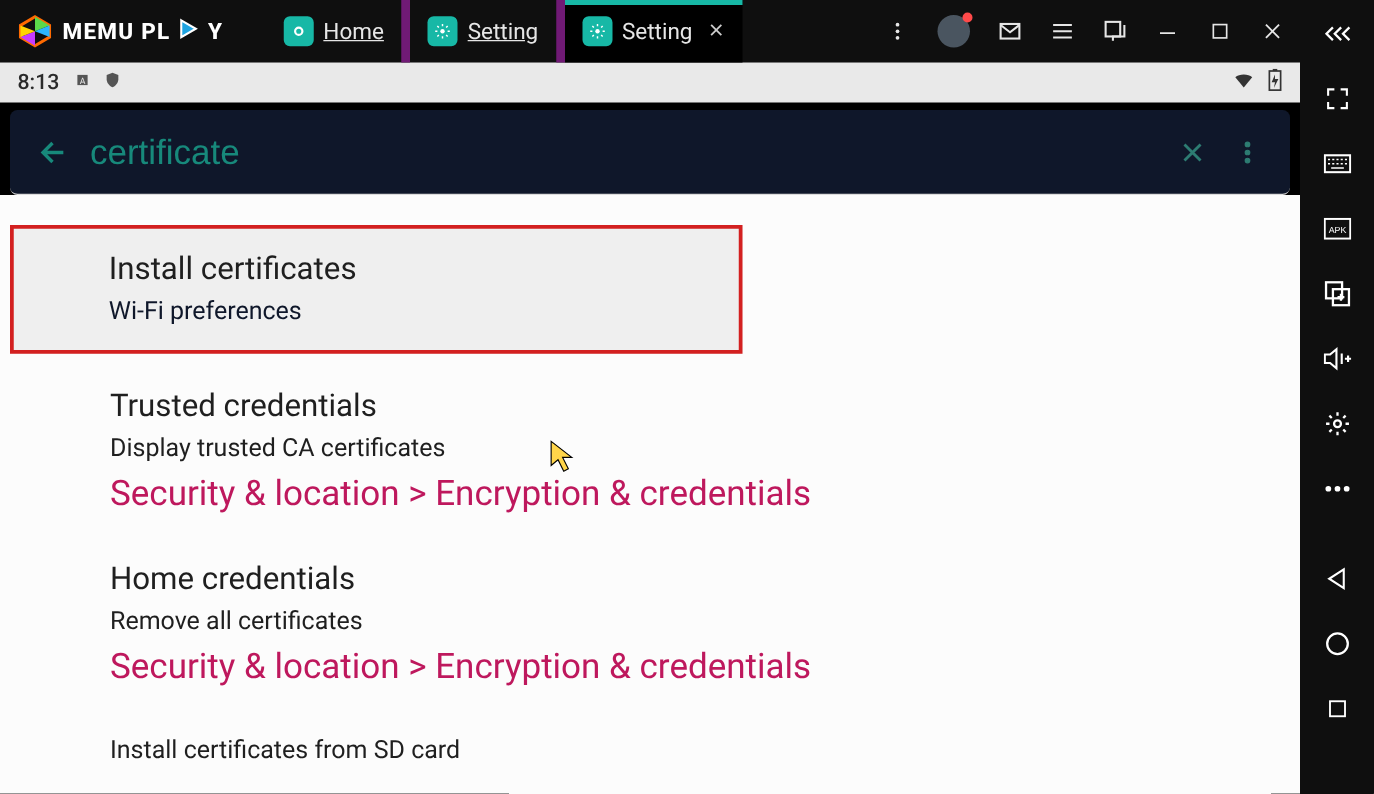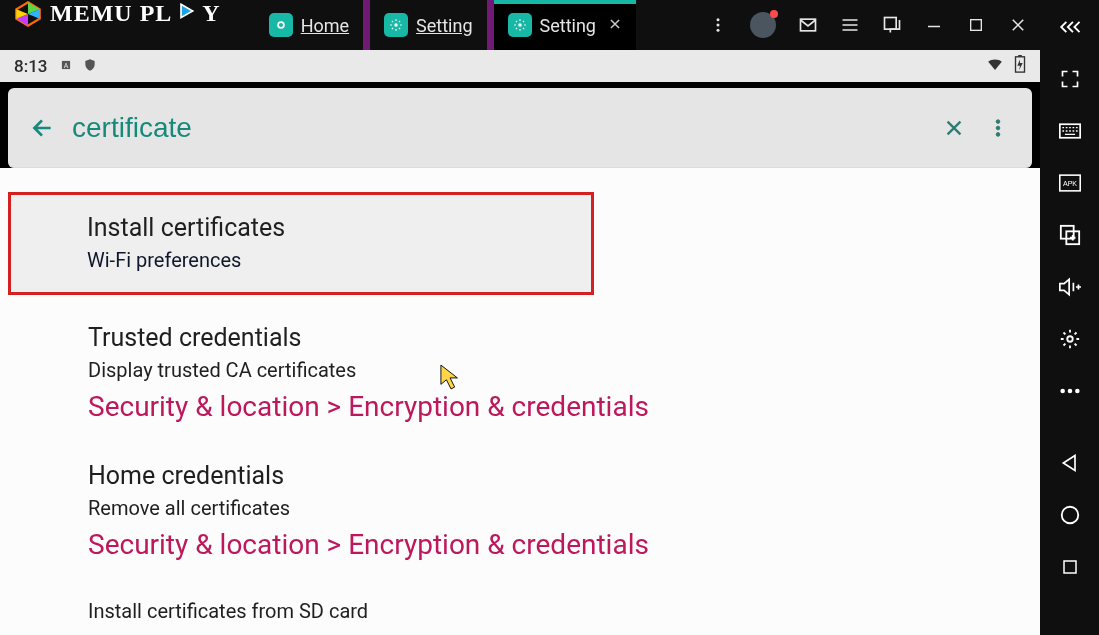--- a/index.html
+++ b/index.html
@@ -4,21 +4,21 @@
 <style>
   * { box-sizing: border-box; margin: 0; padding: 0; }
   html, body { width: 1099px; height: 635px; overflow: hidden; font-family: "Segoe UI", Roboto, Arial, sans-serif; background: #000; }
   .root { display: flex; width: 100%; height: 100%; }
   .main-area { width: 1040px; height: 635px; display: flex; flex-direction: column; }
   .side-bar { width: 59px; height: 635px; background: #0f0f0f; display: flex; flex-direction: column; align-items: center; color: #fff; gap: 30px; padding-top: 20px; }
   .side-bar .icon { width: 22px; height: 22px; display: flex; align-items: center; justify-content: center; }
 
   
   .titlebar { height: 50px; background: #0f0f0f; display: flex; align-items: stretch; color: #fff; }
-  .logo { display: flex; align-items: flex-start; gap: 8px; padding: 0 14px; font-weight: 800; font-size: 24px; letter-spacing: 1px; font-family: Liberation Serif, serif; }
+  .logo { display: flex; align-items: center; gap: 8px; padding: 0 14px; font-weight: 800; font-size: 18px; letter-spacing: 1px; }
   .logo-mark { width: 28px; height: 28px; position: relative; }
   .logo-mark svg { width: 100%; height: 100%; }
   .logo .play-arrow { color: #1ea3e0; margin-left: -4px; margin-right: -2px; }
   .tabs { display: flex; align-items: stretch; margin-left: 20px; }
   .tab { display: flex; align-items: center; gap: 8px; padding: 0 14px; color: #e6e6e6; font-size: 18px; position: relative; cursor: pointer; }
   .tab.sep { border-right: 7px solid #701a75; text-decoration: underline; }
   .tab.active { background: #000; }
   .tab.active::before { content: ""; position: absolute; top: 0; left: 0; right: 0; height: 4px; background: #17b8a6; }
   .tab-icon { width: 24px; height: 24px; background: #17b8a6; border-radius: 5px; display: flex; align-items: center; justify-content: center; }
   .tab-icon svg { fill: #fff; width: 14px; height: 14px; }
@@ -28,21 +28,21 @@
   .titlebar-right .avatar { width: 26px; height: 26px; border-radius: 50%; background: #4a5560; position: relative; }
   .titlebar-right .avatar .dot { position: absolute; top: -2px; right: -2px; width: 8px; height: 8px; background: #ff4a4a; border-radius: 50%; }
 
   
   .statusbar { height: 32px; background: #e9e9e9; display: flex; align-items: center; padding: 0 14px; font-size: 17px; color: #2a2a2a; }
   .statusbar .clock { font-weight: 500; }
   .statusbar .mini-icons { display: flex; gap: 10px; margin-left: 12px; align-items: center; }
   .statusbar .right-icons { margin-left: auto; display: flex; gap: 10px; align-items: center; }
 
   
-  .search-header { height: 80px; background: #e5e5e5; border-bottom: 1px solid #dcdcdc; display: flex; align-items: center; padding: 0 12px; margin: 6px 8px 0 8px; border-radius: 6px; box-shadow: 0 1px 2px rgba(0,0,0,.06); }
+  .search-header { height: 68px; background: #0f172a; border-bottom: 1px solid #dcdcdc; display: flex; align-items: center; padding: 0 12px; margin: 6px 8px 0 8px; border-radius: 6px; box-shadow: 0 1px 2px rgba(0,0,0,.06); }
   .back-btn { width: 44px; height: 44px; display: flex; align-items: center; justify-content: center; cursor: pointer; }
   .back-btn svg { stroke: #17897b; stroke-width: 2.5; fill: none; width: 26px; height: 26px; }
   .search-text { font-size: 28px; color: #17897b; margin-left: 8px; flex: 1; outline: none; border: none; background: transparent; }
   .search-text::placeholder { color: #17897b; }
   .clear-btn, .more-btn { width: 44px; height: 44px; display: flex; align-items: center; justify-content: center; cursor: pointer; color: #2d7c72; }
   .clear-btn svg, .more-btn svg { stroke: #2d7c72; }
 
   
   .results { background: #fcfcfc; flex: 1; padding: 18px 0 0 0; position: relative; overflow: hidden; }
   .item { padding: 18px 32px 20px 88px; cursor: pointer; }

